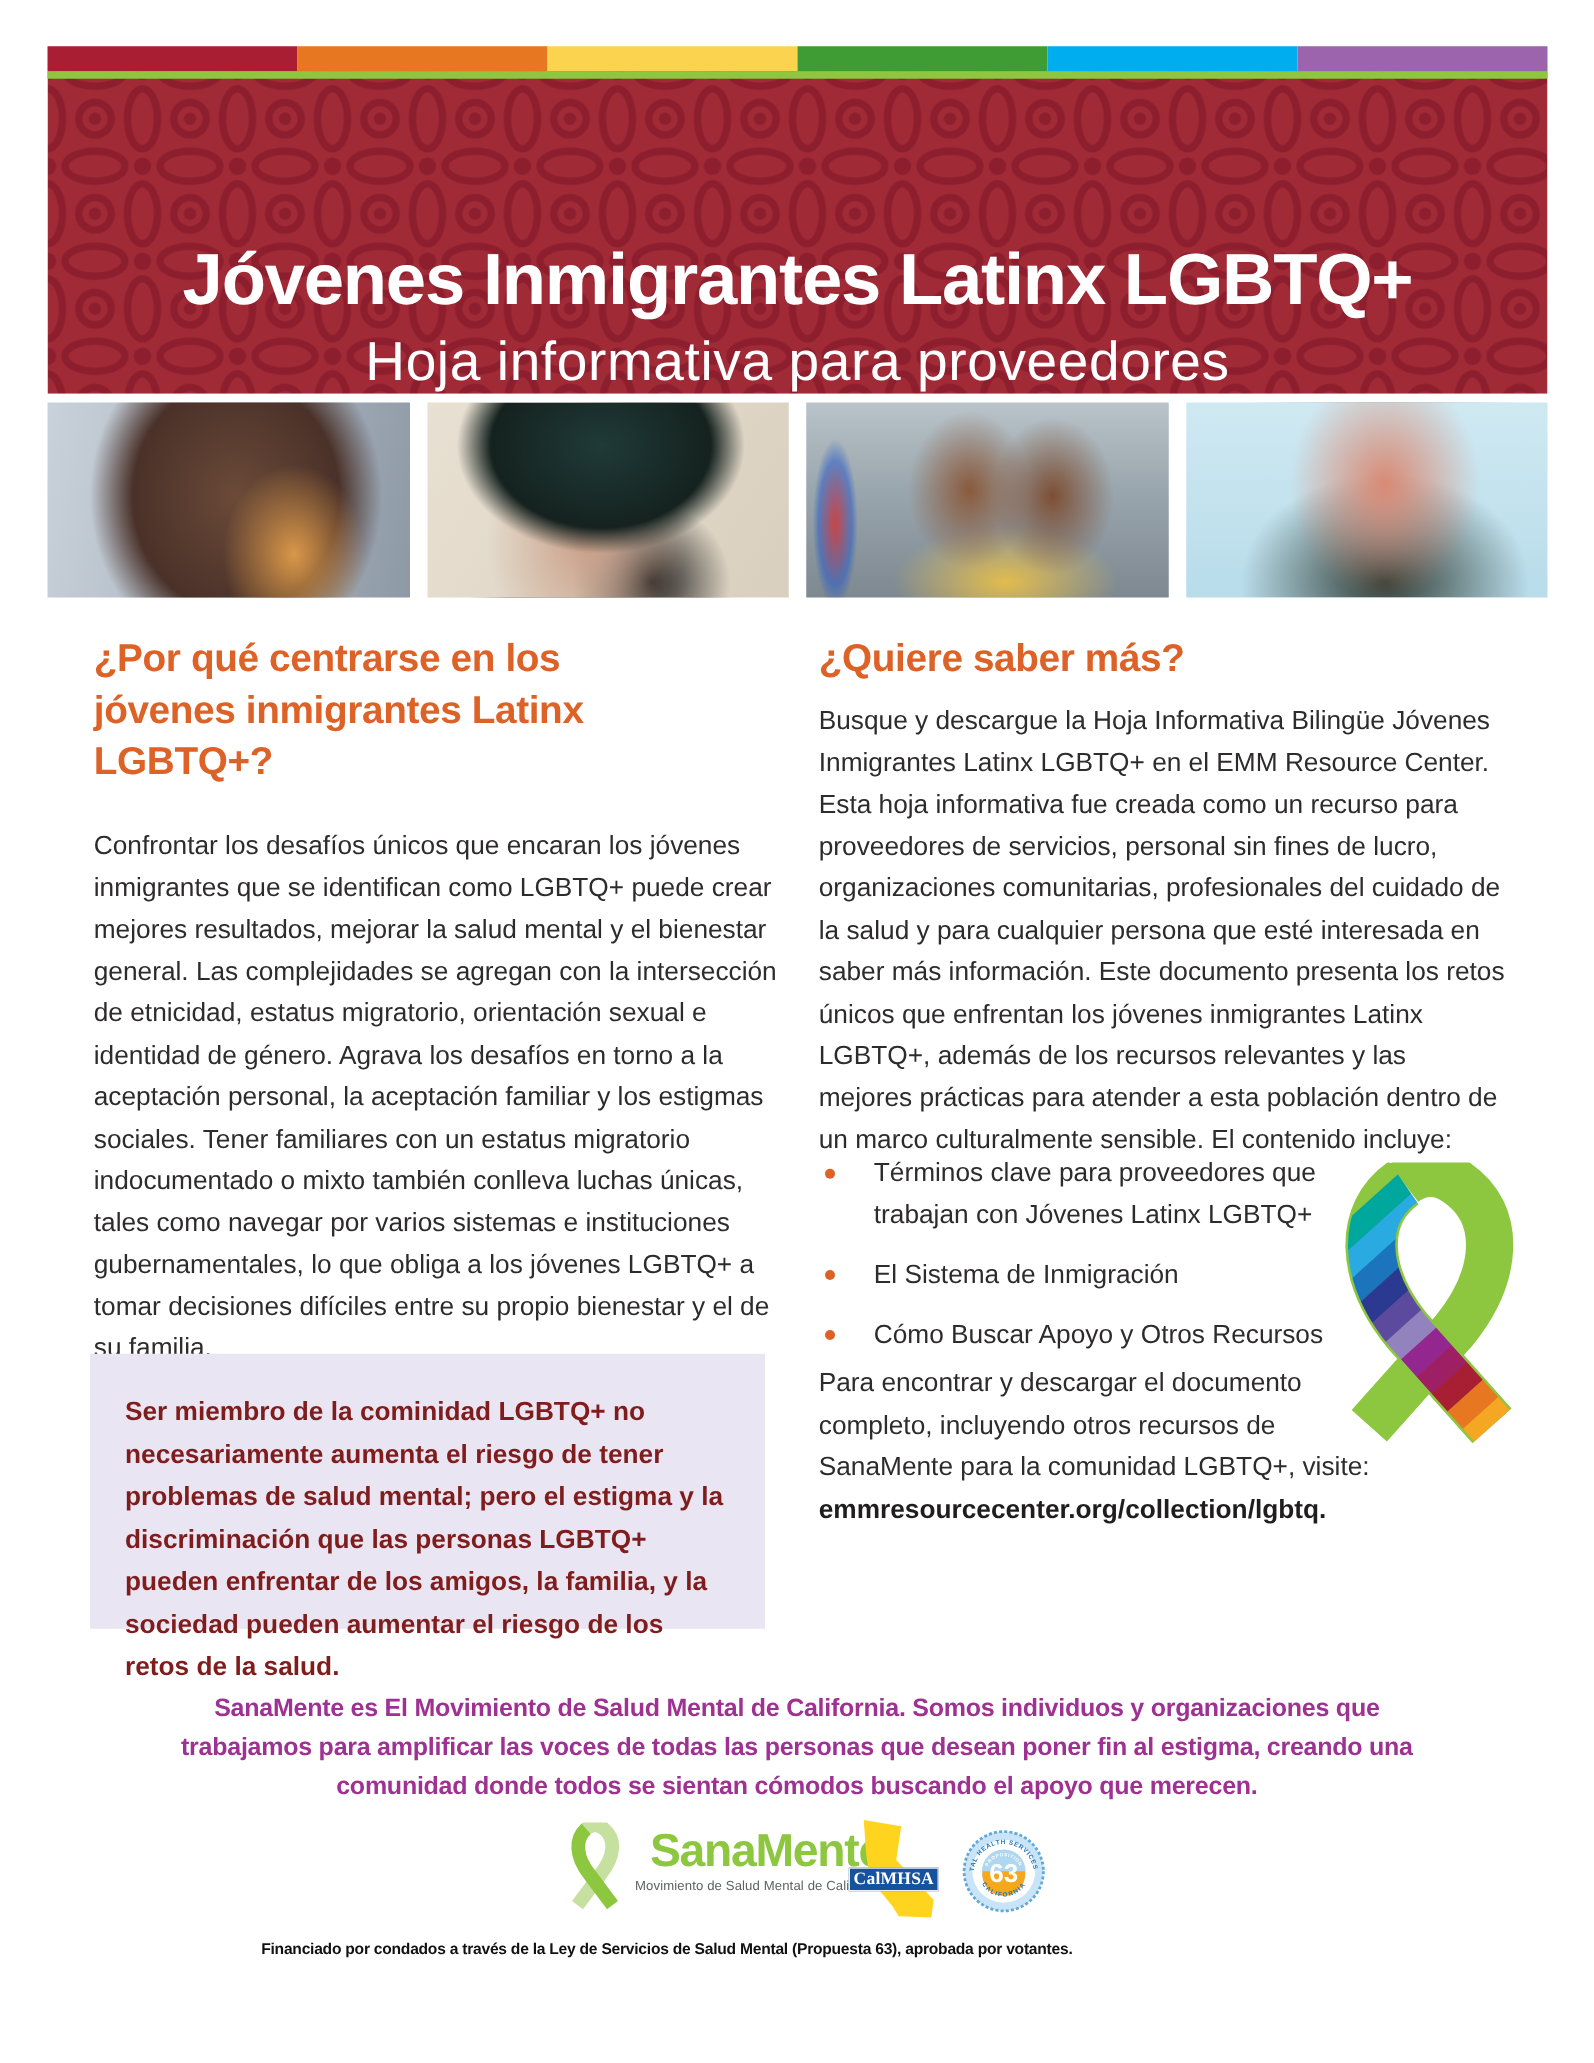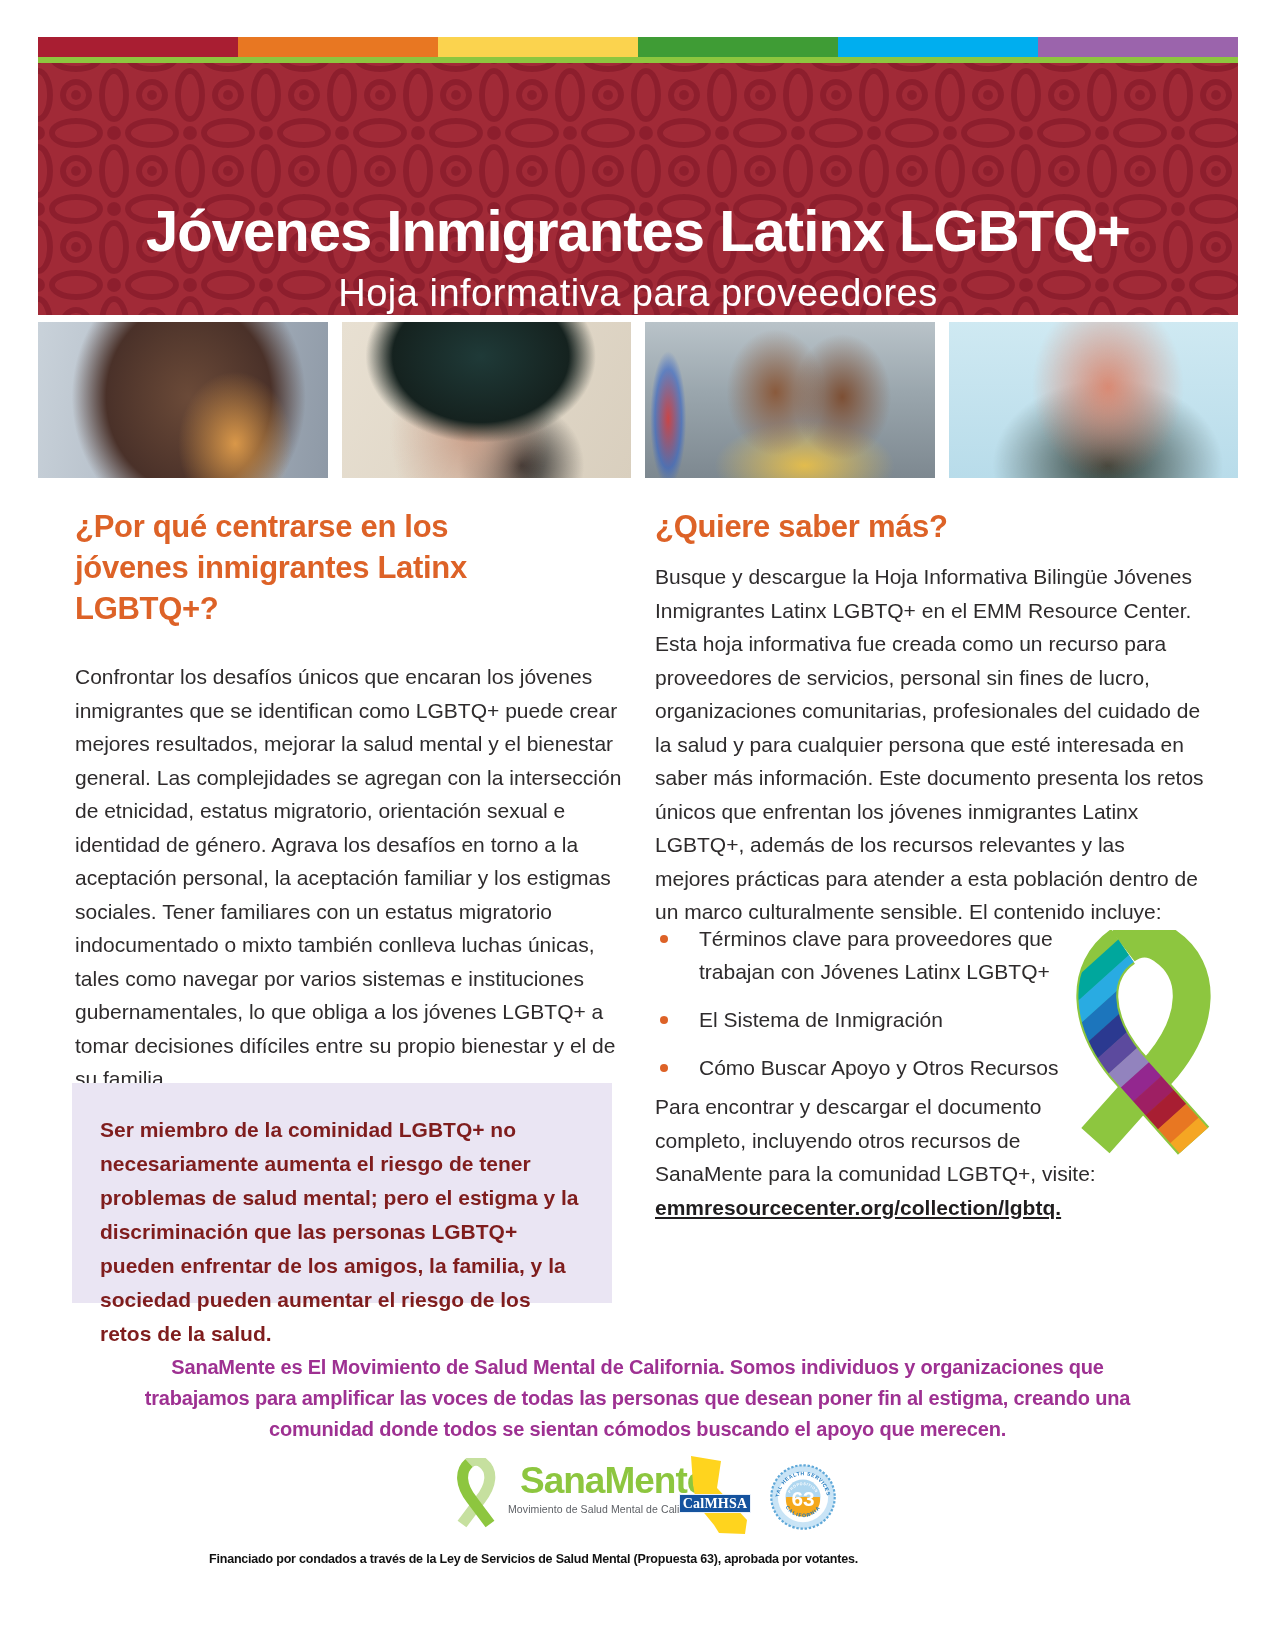--- a/index.html
+++ b/index.html
@@ -10,21 +10,21 @@
   
   .rainbow { position:absolute; left:38px; top:37px; width:1200px; height:20px; display:flex; }
   .rainbow-seg { flex:1 1 0; height:100%; }
 
   
   .header { position:absolute; left:38px; top:57px; width:1200px; height:258px; }
   .header .accent-line { position:absolute; left:0; top:0; width:100%; height:6px; background:var(--green,#8DC63F); z-index:3; }
   .header .pattern-svg { position:absolute; inset:0; width:100%; height:100%; display:block; }
   .header .titles { position:absolute; inset:0; z-index:2; display:flex; flex-direction:column; align-items:center; justify-content:flex-end; padding-top:8px; }
   .doc-title { color:#fff; font-size:58px; font-weight:700; letter-spacing:-1px; line-height:1.05; }
-  .doc-subtitle { color:#fff; font-size:38px; font-weight:400; letter-spacing:0.5px; margin-top:10px; }
+  .doc-subtitle { color:#fff; font-size:44px; font-weight:400; letter-spacing:0.5px; margin-top:10px; }
 
   
   .photos { position:absolute; left:38px; top:322px; width:1200px; height:156px; display:flex; gap:14px; }
   .photo { flex:1 1 0; height:156px; }
   .photo.p1 { background:
       radial-gradient(95px 120px at 68% 78%, rgba(232,162,76,.9) 0%, rgba(232,162,76,0) 60%),
       radial-gradient(150px 170px at 52% 48%, #6b4a38 0%, #4a3129 55%, rgba(74,49,41,0) 78%),
       linear-gradient(100deg,#c9d2da 0%,#aab4c0 55%,#8e99a6 100%); }
   .photo.p2 { background:
       radial-gradient(160px 120px at 48% 22%, #1f3a38 0%, #15221f 55%, rgba(21,34,31,0) 72%),
@@ -50,21 +50,21 @@
   .left-para     { position:absolute; left:75px;  top:660px; width:555px; }
   .callout-box   { position:absolute; left:72px;  top:1083px; width:540px; height:220px; background:var(--lavender,#EAE5F3); padding:30px 28px; }
   .callout-text  { color:#7f1d1d; font-size:21px; font-weight:700; line-height:34px; }
 
   .right-heading { position:absolute; left:655px; top:506px; width:500px; }
   .right-para    { position:absolute; left:655px; top:560px; width:550px; }
   .bullet-list   { position:absolute; left:660px; top:922px; width:420px; list-style:none; }
   .bullet-list li { display:flex; gap:31px; margin-bottom:15px; color:var(--body-text,#2E2B2C); font-size:21px; line-height:33px; }
   .bullet-list .dot { flex:0 0 auto; width:8px; height:8px; border-radius:50%; background:var(--accent-orange,#DD6227); margin-top:13px; }
   .closing-para  { position:absolute; left:655px; top:1090px; width:460px; }
-  .closing-link  { font-weight:700; color:#1F1D1E; cursor:pointer;text-decoration:underline; }
+  .closing-link  { font-weight:700; color:#1F1D1E; cursor:pointer; }
 
   .ribbon-wrap { position:absolute; left:1052px; top:930px; width:185px; height:225px; }
 
   
   .mission { position:absolute; left:127px; top:1352px; width:1021px; text-align:center;
              color:var(--mission-purple,#9E3192); font-size:20px; font-weight:700; line-height:31px; letter-spacing:-0.2px; }
   .logos { position:absolute; left:0; top:1450px; width:1275px; height:100px; }
   .sanamente-logo { position:absolute; left:452px; top:8px; display:flex; align-items:flex-start; gap:10px; }
   .sm-text-block { padding-top:4px; }
   .sm-wordmark { color:var(--green,#8DC63F); font-size:37px; font-weight:700; letter-spacing:-1px; line-height:1;text-align:right; }

